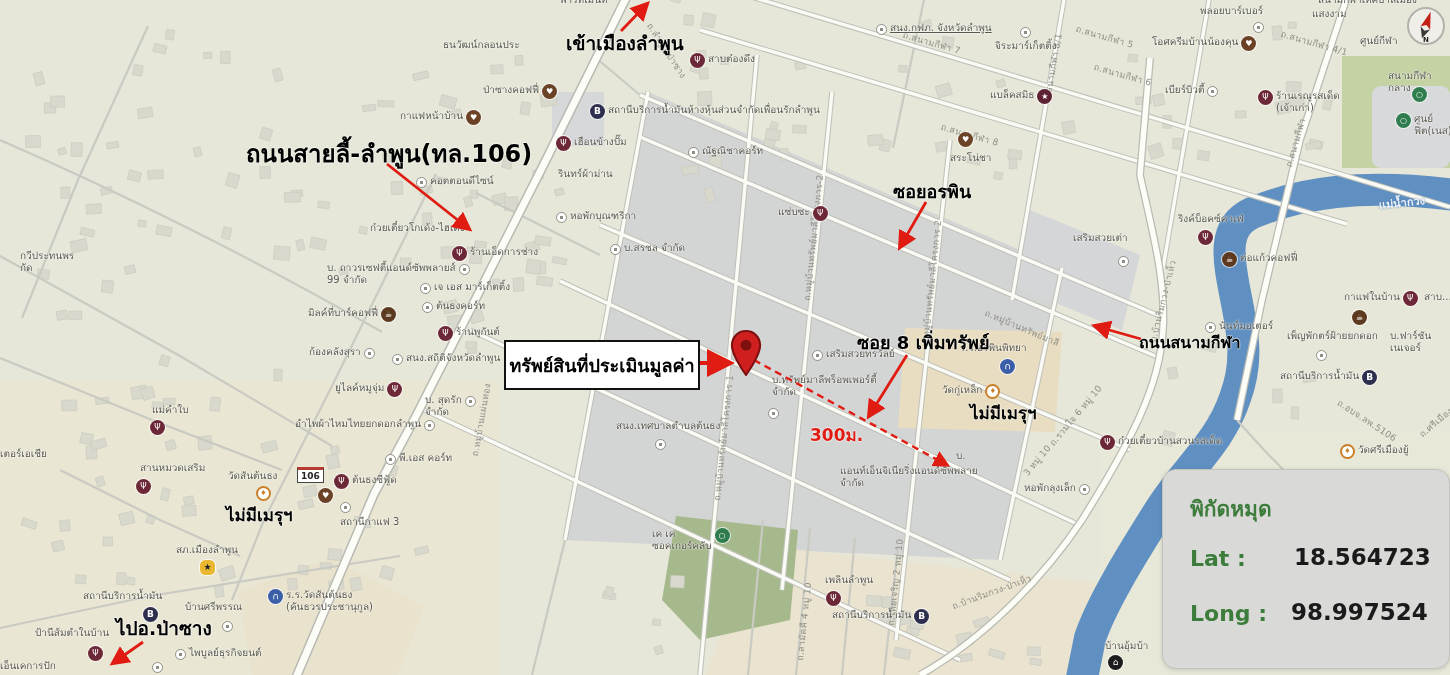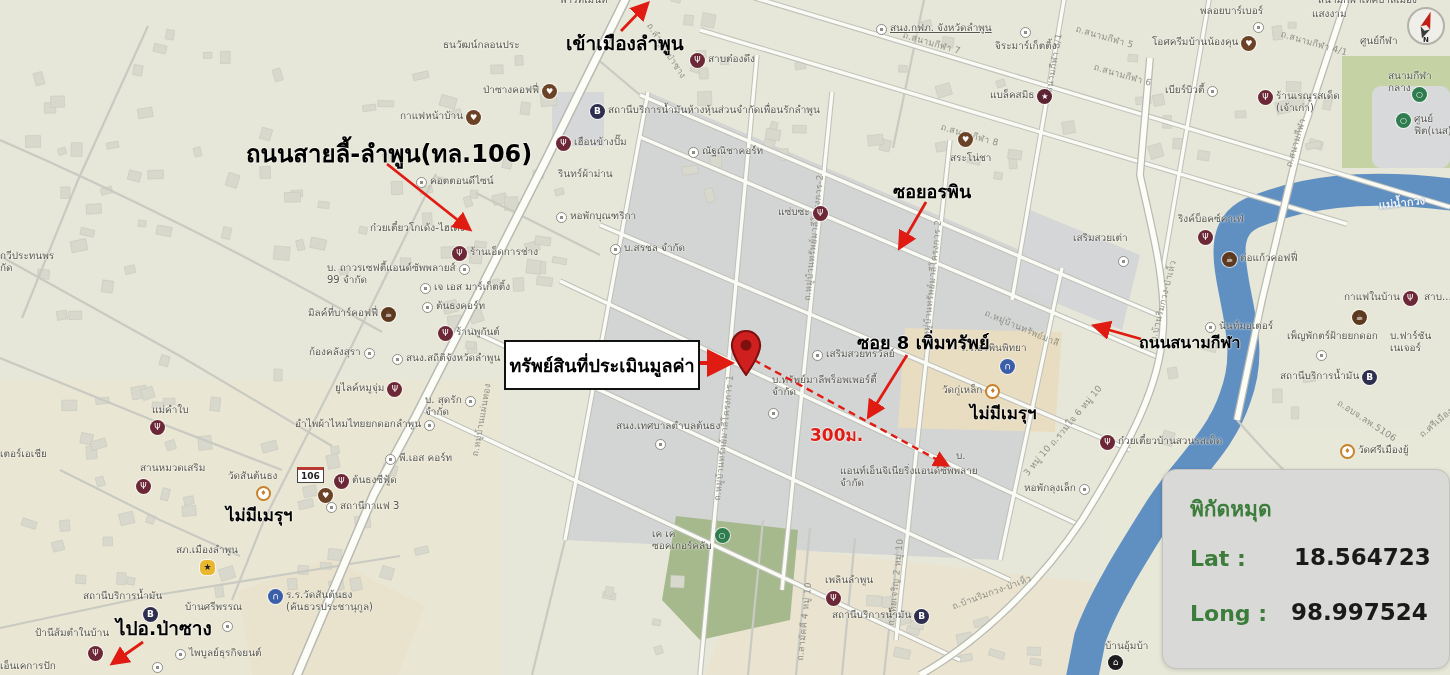--- a/index.html
+++ b/index.html
@@ -437,40 +437,40 @@
     <div class="poi" style="left: 610px; top: 242px;"><span class="icon generic"></span><span class="ptxt">บ.สรชล จำกัด</span></div>
     <div class="poi" style="left: 335px; top: 382px;"><span class="ptxt">ยูไลค์หมูจุ่ม</span><span class="icon restaurant">Ψ</span></div>
     <div class="poi" style="left: 425px; top: 394px;"><span class="ptxt">บ. สุดรัก
 จำกัด</span><span class="icon generic"></span></div>
     <div class="poi" style="left: 295px; top: 418px;"><span class="ptxt">อำไพผ้าไหมไทยยกดอกลำพูน</span><span class="icon generic"></span></div>
     <div class="poi" style="left: 152px; top: 404px;"><span class="ptxt">แม่คำใบ</span></div>
     <div class="poi" style="left: 150px; top: 420px;"><span class="icon restaurant">Ψ</span></div>
     <div class="poi" style="left: 385px; top: 452px;"><span class="icon generic"></span><span class="ptxt">พี.เอส คอร์ท</span></div>
     <div class="poi" style="left: 334px; top: 474px;"><span class="icon restaurant">Ψ</span><span class="ptxt">ต้นธงซีฟู้ด</span></div>
     <div class="poi" style="left: 318px; top: 488px;"><span class="icon cafe">♥</span></div>
-    <div class="poi" style="left: 326px; top: 500px;"><span class="icon generic"></span><span class="ptxt">สถานีกาแฟ 3</span></div>
+    <div class="poi" style="left: 340px; top: 500px; flex-direction: column;"><span class="icon generic"></span><span class="ptxt">สถานีกาแฟ 3</span></div>
     <div class="poi" style="left: 140px; top: 462px;"><span class="ptxt">สานหมวดเสริม</span></div>
     <div class="poi" style="left: 136px; top: 479px;"><span class="icon restaurant">Ψ</span></div>
     <div class="poi" style="left: 228px; top: 470px;"><span class="ptxt">วัดสันต้นธง</span></div>
     <div class="poi" style="left: 256px; top: 486px;"><span class="icon temple">♦</span></div>
     <div class="poi" style="left: 176px; top: 544px;"><span class="ptxt">สภ.เมืองลำพูน</span></div>
     <div class="poi" style="left: 200px; top: 560px;"><span class="icon police">★</span></div>
     <div class="poi" style="left: 83px; top: 590px;"><span class="ptxt">สถานีบริการน้ำมัน</span></div>
     <div class="poi" style="left: 143px; top: 607px;"><span class="icon fuel">B</span></div>
     <div class="poi" style="left: 185px; top: 601px;"><span class="ptxt">บ้านศรีพรรณ</span></div>
     <div class="poi" style="left: 222px; top: 619px;"><span class="icon generic"></span></div>
     <div class="poi" style="left: 268px; top: 589px;"><span class="icon school">∩</span><span class="ptxt">ร.ร.วัดสันต้นธง
 (คันธวรประชานุกูล)</span></div>
     <div class="poi" style="left: 175px; top: 647px;"><span class="icon generic"></span><span class="ptxt">ไพบูลย์ธุรกิจยนต์</span></div>
     <div class="poi" style="left: 152px; top: 660px;"><span class="icon generic"></span></div>
     <div class="poi" style="left: 35px; top: 627px;"><span class="ptxt">ป้านีส้มตำในบ้าน</span></div>
     <div class="poi" style="left: 88px; top: 646px;"><span class="icon restaurant">Ψ</span></div>
     <div class="poi" style="left: 0px; top: 660px;"><span class="ptxt">เอ็นเคการปัก</span></div>
     <div class="poi" style="left: 0px; top: 448px;"><span class="ptxt">เตอร์เอเชีย</span></div>
-    <div class="poi" style="left: 0px; top: 250px;"><span class="ptxt">กวีประทนพร
+    <div class="poi" style="left: 0px; top: 250px; padding-left: 20px;"><span class="ptxt">กวีประทนพร
 กัด</span></div>
     <div class="poi" style="left: 995px; top: 40px;"><span class="ptxt">จิระมาร์เก็ตติ้ง</span></div>
     <div class="poi" style="left: 1020px; top: 25px;"><span class="icon generic"></span></div>
     <div class="poi" style="left: 990px; top: 89px;"><span class="ptxt">แบล็คสมิธ</span><span class="icon shop">★</span></div>
     <div class="poi" style="left: 950px; top: 152px;"><span class="ptxt">สระโน่ชา</span></div>
     <div class="poi" style="left: 958px; top: 132px;"><span class="icon cafe">♥</span></div>
     <div class="poi" style="left: 1200px; top: 5px;"><span class="ptxt">พลอยบาร์เบอร์</span></div>
     <div class="poi" style="left: 1253px; top: 20px;"><span class="icon generic"></span></div>
     <div class="poi" style="left: 1152px; top: 36px;"><span class="ptxt">โอศครีมบ้านน้องคุน</span><span class="icon cafe">♥</span></div>
     <div class="poi" style="left: 1165px; top: 84px;"><span class="ptxt">เบียร์บิวตี้</span><span class="icon generic"></span></div>

